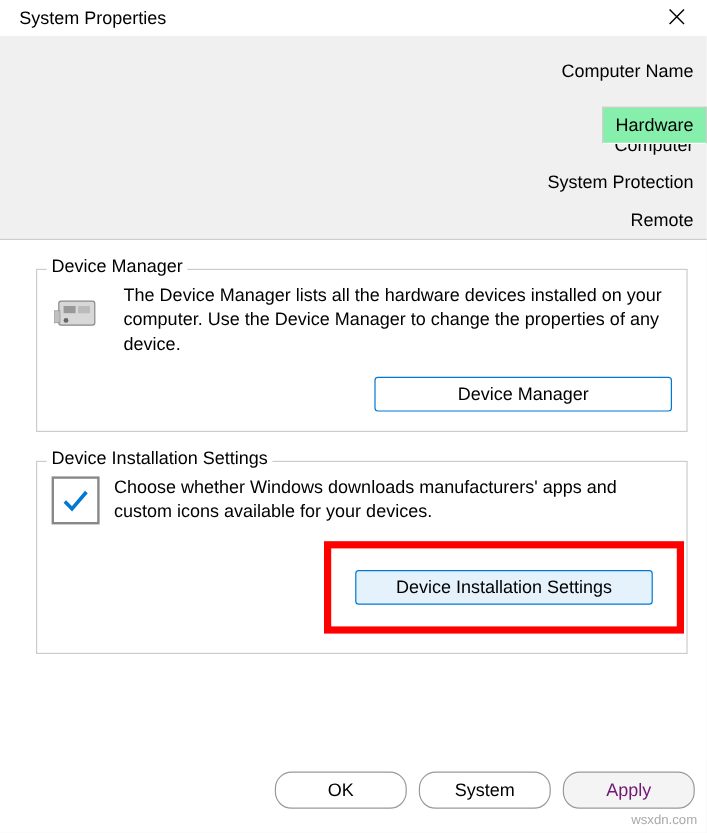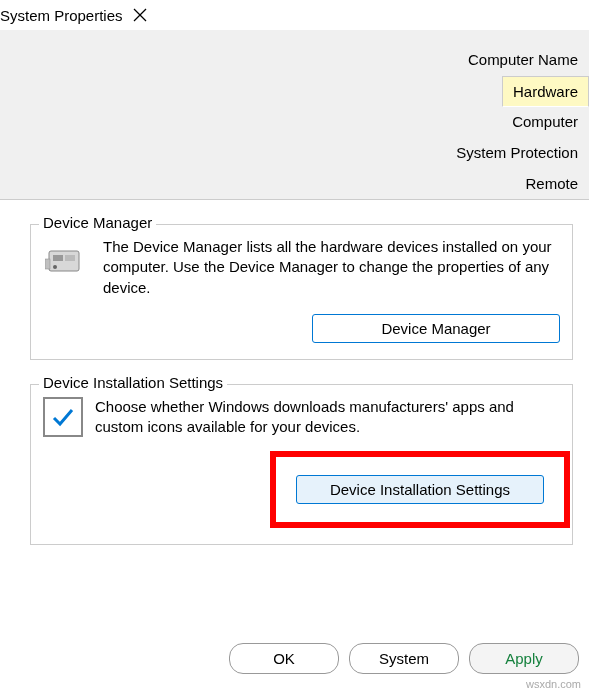--- a/index.html
+++ b/index.html
@@ -1,37 +1,37 @@
 <!DOCTYPE html>
 <html><head>
   <meta charset="utf-8">
   <style>
     * { box-sizing: border-box; margin: 0; padding: 0; font-family: "Segoe UI", Tahoma, sans-serif; }
     body { background: #fff; width: 589px; height: 694px; position: relative; overflow: hidden; }
-    .titlebar { display: flex; justify-content: flex-start; align-items: center; padding: 2px 8px 2px 0; height: 30px; }
+    .titlebar { display: flex; justify-content: space-between; align-items: center; padding: 2px 8px 2px 16px; height: 30px; }
     .titlebar-title { font-size: 15px; padding-left: 0; }
     .close-btn { font-size: 20px; padding: 2px 10px; cursor: pointer; background: transparent; border: none; }
     .tab-area { background: #f0f0f0; padding-top: 14px; }
     .tabs { display: flex; align-items: flex-end; padding-left: 0; flex-direction: column; }
     .tab { padding: 6px 10px 6px 10px; font-size: 15px; border: 1px solid transparent; cursor: pointer; background: transparent; }
-    .tab.active { background: #fef9c3; border: 1px solid #ccc; border-bottom: 1px solid #fff; position: relative; top: 1px; }
+    .tab.active { background: #86efac; border: 1px solid #ccc; border-bottom: 1px solid #fff; position: relative; top: 14px; }
     .tab-content { border-top: 1px solid #ccc; background: #fff; padding: 24px 16px 16px 16px; height: 560px; }
     .groupbox { border: 1px solid #ccc; padding: 12px 12px 16px 12px; margin-bottom: 24px; position: relative; margin-left: 14px; }
     .groupbox-legend { position: absolute; top: -11px; left: 8px; background: #fff; padding: 0 4px; font-size: 15px; }
     .group-row { display: flex; gap: 12px; align-items: flex-start; }
     .group-icon { width: 48px; height: 48px; flex-shrink: 0; display: flex; align-items: center; justify-content: center; }
     .group-text { font-size: 15px; line-height: 1.35; flex: 1; }
     .group-button-row { display: flex; justify-content: flex-end; margin-top: 16px; }
     .win-button { min-width: 248px; padding: 5px 12px; font-size: 15px; background: #fff; border: 1px solid #0078d4; border-radius: 3px; cursor: pointer; text-align: center; }
     .highlight-box { border: 6px solid #ff0000; padding: 18px 20px; display: inline-block; background: #fff; }
     .highlight-wrap { display: flex; justify-content: flex-end; margin-top: 14px; margin-right: -10px; }
     .checkbox-icon { width: 40px; height: 40px; border: 2px solid #888; display: flex; align-items: center; justify-content: center; flex-shrink: 0; }
     .footer { position: absolute; bottom: 20px; right: 10px; display: flex; gap: 10px; }
     .footer-btn { width: 110px; padding: 6px 0; font-size: 15px; background: #fff; border: 1px solid #999; border-radius: 14px; cursor: pointer; }
-    .footer-btn.disabled { color: #15803d; background: #f4f4f4; cursor: default; }
+    .footer-btn.disabled { color: #701a75; background: #f4f4f4; cursor: default; }
     .watermark { position: absolute; bottom: 4px; right: 8px; font-size: 11px; color: #aaa; margin-top: 39px; }
     .bottom-bg { position: absolute; bottom: 0; left: 0; right: 0; height: 60px; background: #f0f0f0; border-top: 1px solid #ddd; z-index: -1; }
   </style>
 </head>
 <body>
 
 <div class="titlebar">
   <span class="titlebar-title">System Properties</span>
   <button class="close-btn">
     <svg width="14" height="14" viewBox="0 0 14 14">

